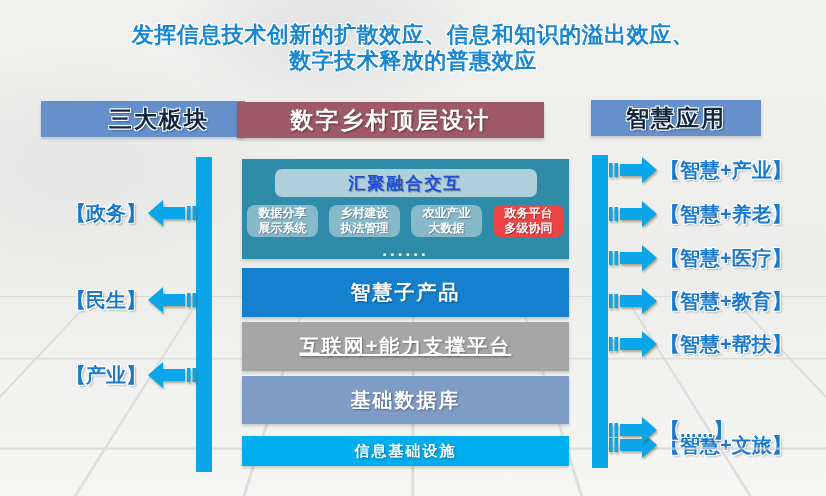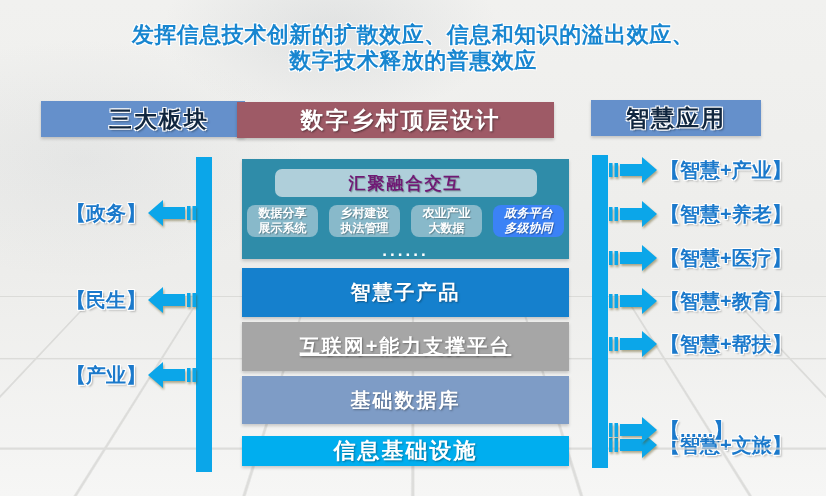--- a/index.html
+++ b/index.html
@@ -20,55 +20,55 @@
     font-size:22px;font-weight:bold;line-height:1.18;letter-spacing:.5px;
     text-shadow:-1px -1px 0 #fff,1px -1px 0 #fff,-1px 1px 0 #fff,1px 1px 0 #fff;}
 
   .hdr{position:absolute;height:36px;display:flex;align-items:center;justify-content:center;
     font-size:23px;font-weight:bold;letter-spacing:2px;}
   .hdr-side{box-shadow:0 2px 3px rgba(0,0,0,.18);
     text-shadow:-1px -1px 0 #fff,1px -1px 0 #fff,-1px 1px 0 #fff,1px 1px 0 #fff,2px 2px 2px rgba(0,0,0,.35);}
   .hdr-left{left:41px;top:101px;width:172px;}
   .hdr-right{left:591px;top:100px;width:170px;}
   .hdr-mid{left:237px;top:102px;width:307px;color:#fff;box-shadow:0 2px 3px rgba(0,0,0,.2);
-    text-shadow:1px 1px 2px rgba(0,0,0,.45);padding-left:10px;}
+    text-shadow:1px 1px 2px rgba(0,0,0,.45);}
 
   .vbar{position:absolute;width:16px;}
   .vbar-left{left:196px;top:157px;height:315px;}
   .vbar-right{left:592px;top:155px;height:313px;}
 
   .row{position:absolute;height:34px;display:flex;align-items:center;}
   .row-left{justify-content:flex-end;right:630px;}
   .row-right{left:609px;}
   .item-label{font-size:20px;font-weight:bold;white-space:nowrap;
     text-shadow:-1px -1px 0 #fff,1px -1px 0 #fff,-1px 1px 0 #fff,1px 1px 0 #fff,2px 2px 2px rgba(0,0,0,.25);}
   .row-left .item-label{margin-right:2px;}
   .row-right .item-label{margin-left:3px;}
   .arrow{display:block;filter:drop-shadow(1px 2px 1px rgba(90,80,20,.45));}
 
   .stack-box{position:absolute;left:242px;width:327px;box-shadow:0 2px 3px rgba(0,0,0,.18);}
   .teal{top:159px;height:100px;}
   .inner-title{width:262px;height:28px;margin:10px auto 0;border-radius:7px;
     display:flex;align-items:center;justify-content:center;
-    font-size:17px;font-weight:bold;color:#701a75;letter-spacing:2px;
+    font-size:17px;font-weight:bold;color:#1d4ed8;letter-spacing:2px;
     text-shadow:1px 1px 1px rgba(0,0,0,.3);}
   .modules{position:absolute;left:0;top:46px;width:100%;padding:0 5px;box-sizing:border-box;
     display:flex;gap:11px;}
   .module{flex:1;height:32px;border-radius:8px;display:flex;flex-direction:column;
     align-items:center;justify-content:center;font-size:12px;font-weight:bold;color:#fff;
     line-height:1.28;text-shadow:1px 1px 1px rgba(0,0,0,.3);white-space:nowrap;}
   .dots{position:absolute;left:0;bottom:1px;width:100%;text-align:center;color:#fff;
     font-size:17px;font-weight:bold;letter-spacing:3px;line-height:14px;}
 
   .layer{display:flex;align-items:center;justify-content:center;color:#fff;
     font-size:20px;font-weight:bold;letter-spacing:2px;text-shadow:1px 1px 2px rgba(0,0,0,.35);}
   .layer-1{top:268px;height:49px;}
   .layer-2{top:322px;height:49px;}
   .layer-3{top:376px;height:48px;}
-  .layer-4{top:436px;height:30px;font-size:22px;}
+  .layer-4{top:436px;height:30px;font-size:15px;}
 </style>
 </head>
 <body>
 
 <div class="canvas">
   <div class="floor"></div>
 
   <div class="title" style="color:#1886D0;">
     <div>发挥信息技术创新的扩散效应、信息和知识的溢出效应、</div>
     <div>数字技术释放的普惠效应</div>
@@ -123,21 +123,21 @@
         <div>展示系统</div>
       </div>
       <div class="module" style="background:#88B9CA;">
         <div>乡村建设</div>
         <div>执法管理</div>
       </div>
       <div class="module" style="background:#88B9CA;">
         <div>农业产业</div>
         <div>大数据</div>
       </div>
-      <div class="module" style="background:#3b82f6;font-style:italic;">
+      <div class="module" style="background:#ef4444;">
         <div>政务平台</div>
         <div>多级协同</div>
       </div>
     </div>
     <div class="dots">......</div>
   </div>
 
   <div class="stack-box layer layer-1" style="background:#1580CD;">智慧子产品</div>
   <div class="stack-box layer layer-2" style="background:#A6A6A6;text-decoration:underline;">互联网+能力支撑平台</div>
   <div class="stack-box layer layer-3" style="background:#7E9CC6;">基础数据库</div>

